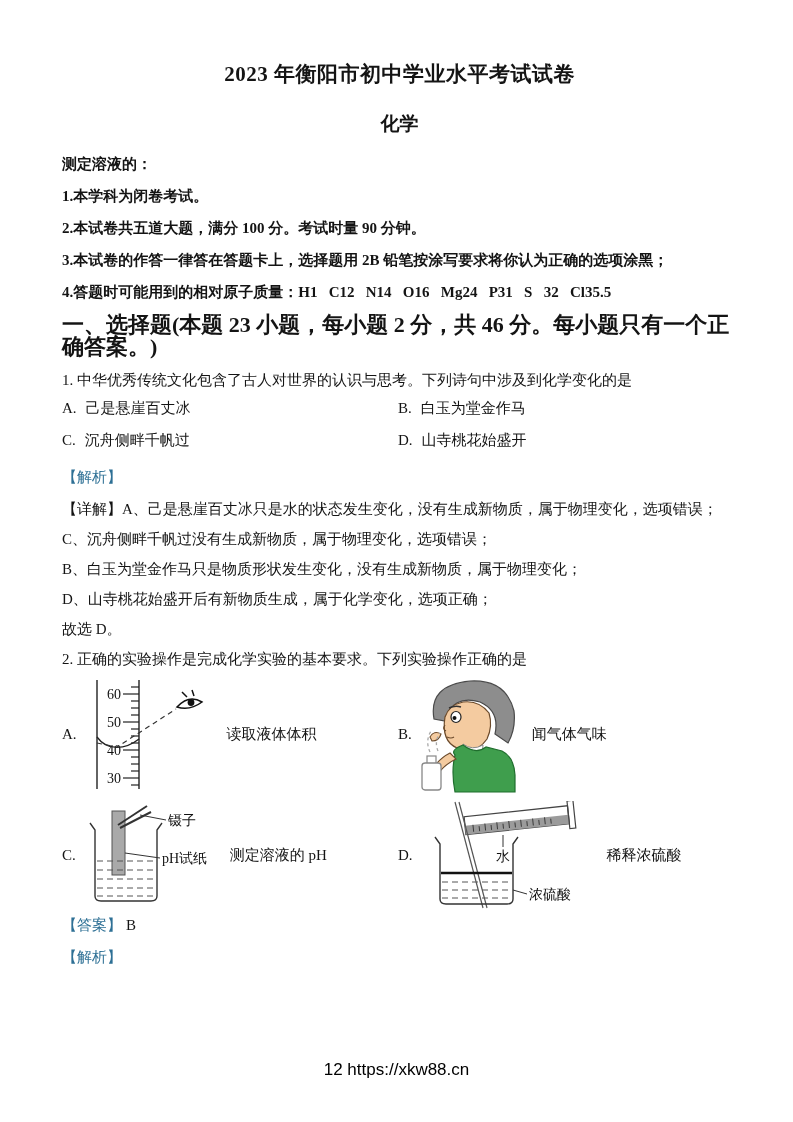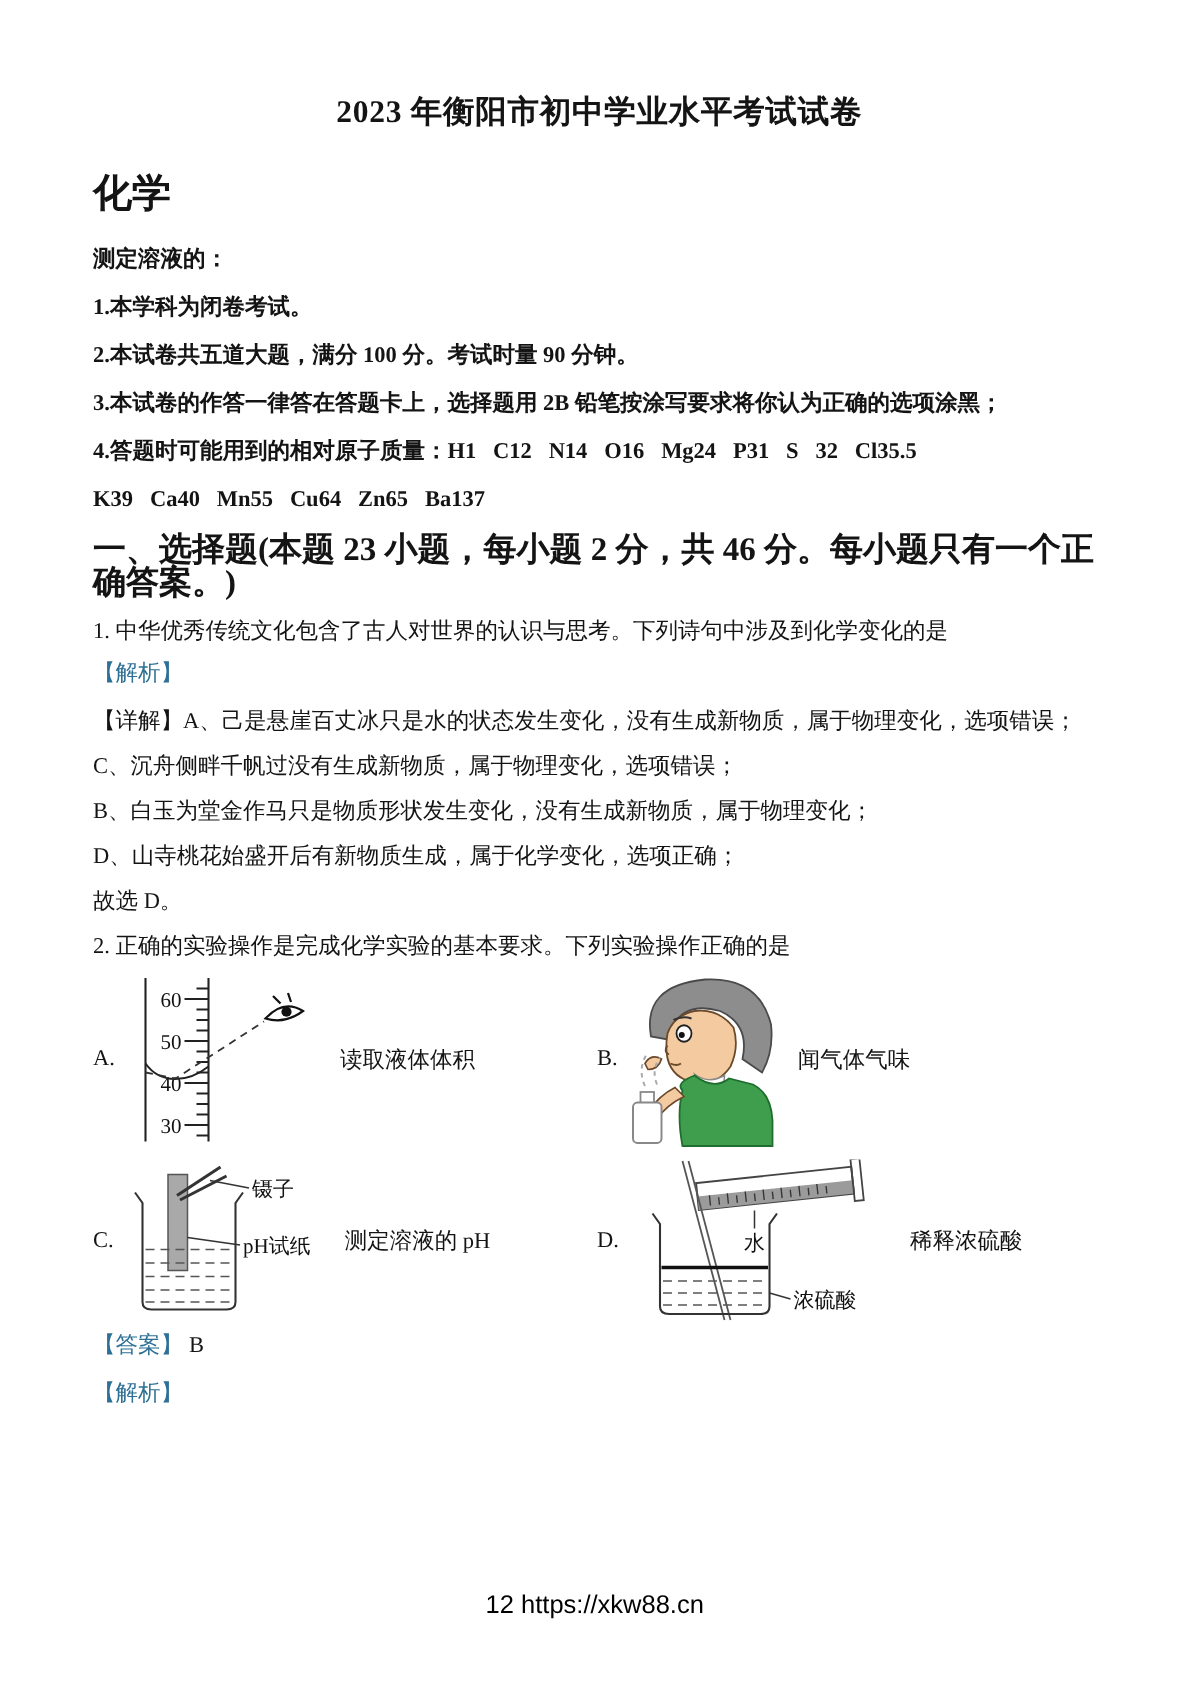--- a/index.html
+++ b/index.html
@@ -1,20 +1,20 @@
 <!DOCTYPE html>
 <html><head>
 <meta charset="utf-8">
 <style>
   html,body{margin:0;padding:0;background:#ffffff;}
   body{width:793px;height:1122px;font-family:"Liberation Serif",serif;color:#141414;}
   .page{position:relative;width:793px;height:1122px;overflow:hidden;background:#fff;}
   .content{padding:60px 56px 0 62px;}
   .title{text-align:center;font-size:21px;font-weight:bold;margin:0 0 23px;letter-spacing:.5px;}
-  .subject{font-size:26px;font-weight:bold;margin:0 0 17px;}
+  .subject{text-align:center;font-size:19px;font-weight:bold;margin:0 0 17px;}
   p.line{font-size:15px;line-height:20px;margin:0 0 12px;white-space:pre-wrap;}
   .bold{font-weight:bold;}
   .section-head{font-size:22px;font-weight:bold;line-height:22px;margin:0 0 12px;}
   .opts{display:grid;grid-template-columns:336px 1fr;row-gap:12px;margin:0 0 17px;font-size:15px;line-height:20px;}
   .opt .olabel{margin-right:9px;}
   .tag{color:#2e7095;}
   .ans-val{margin-left:4px;}
   p.tight{margin:0 0 10px;}
   .fig-grid{display:grid;grid-template-columns:336px 1fr;margin:2px 0 8px;}
   .fig-cell{display:flex;align-items:center;font-size:15px;}
@@ -38,26 +38,31 @@
   <div class="content">
 
     <h1 class="title">2023 年衡阳市初中学业水平考试试卷</h1>
     <h2 class="subject">化学</h2>
 
     <p class="line bold">测定溶液的：</p>
     <p class="line bold">1.本学科为闭卷考试。</p>
     <p class="line bold">2.本试卷共五道大题，满分 100 分。考试时量 90 分钟。</p>
     <p class="line bold">3.本试卷的作答一律答在答题卡上，选择题用 2B 铅笔按涂写要求将你认为正确的选项涂黑；</p>
     <p class="line bold">4.答题时可能用到的相对原子质量：H1   C12   N14   O16   Mg24   P31   S   32   Cl35.5</p>
-    <p class="line bold">K39   Ca40   Mn55   Cu64   Zn65   Ba137</p>
 
     <p class="section-head">一、选择题(本题 23 小题，每小题 2 分，共 46 分。每小题只有一个正确答案。)</p>
 
     <p class="line" style="margin-bottom:8px;">1. 中华优秀传统文化包含了古人对世界的认识与思考。下列诗句中涉及到化学变化的是</p>
 
+    <div class="opts">
+      <div class="opt"><span class="olabel">A.</span><span>己是悬崖百丈冰</span></div>
+      <div class="opt"><span class="olabel">B.</span><span>白玉为堂金作马</span></div>
+      <div class="opt"><span class="olabel">C.</span><span>沉舟侧畔千帆过</span></div>
+      <div class="opt"><span class="olabel">D.</span><span>山寺桃花始盛开</span></div>
+    </div>
 
     <p class="line"><span class="tag">【解析】</span></p>
 
     <p class="line tight"><span>【详解】</span><span>A、己是悬崖百丈冰只是水的状态发生变化，没有生成新物质，属于物理变化，选项错误；</span></p>
     <p class="line tight">C、沉舟侧畔千帆过没有生成新物质，属于物理变化，选项错误；</p>
     <p class="line tight">B、白玉为堂金作马只是物质形状发生变化，没有生成新物质，属于物理变化；</p>
     <p class="line tight">D、山寺桃花始盛开后有新物质生成，属于化学变化，选项正确；</p>
     <p class="line tight">故选 D。</p>
 
     <p class="line" style="margin-bottom:6px;">2. 正确的实验操作是完成化学实验的基本要求。下列实验操作正确的是</p>

